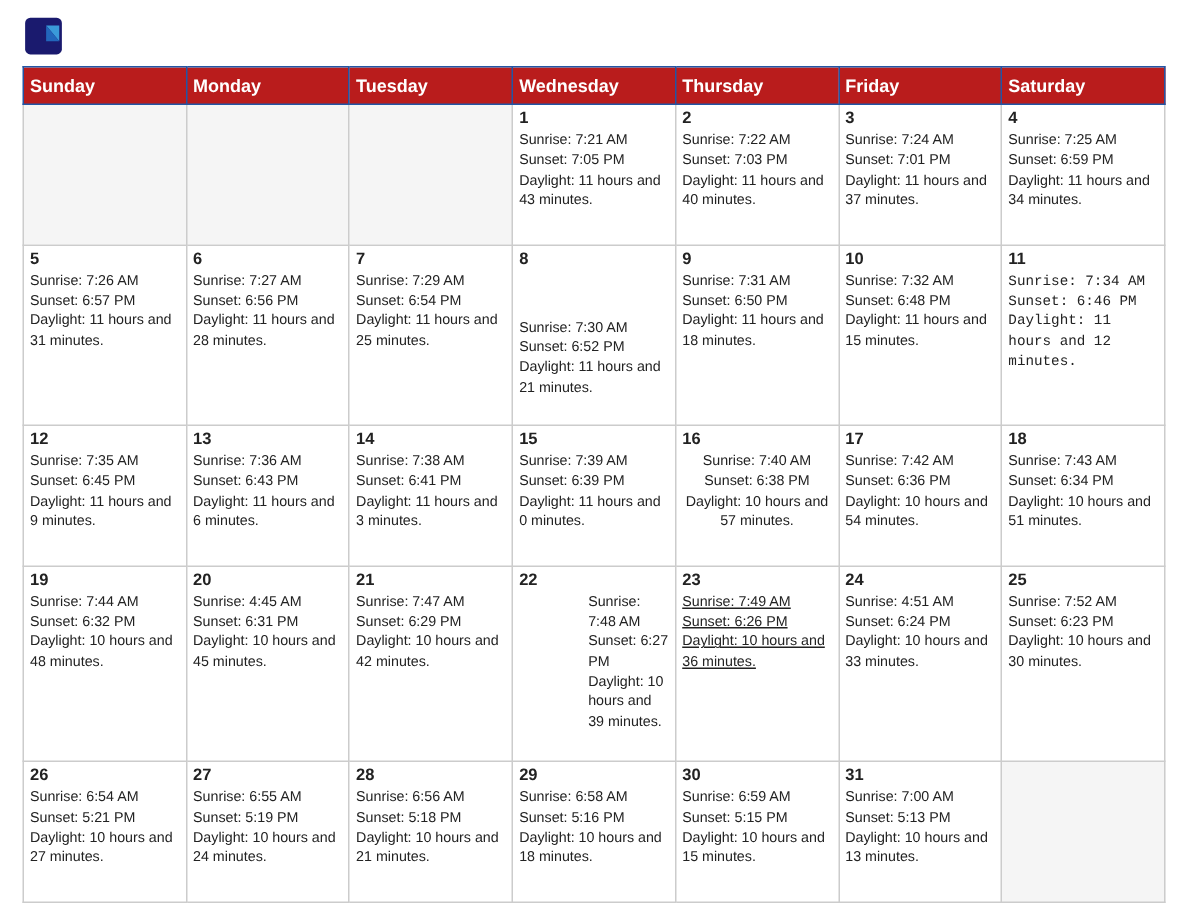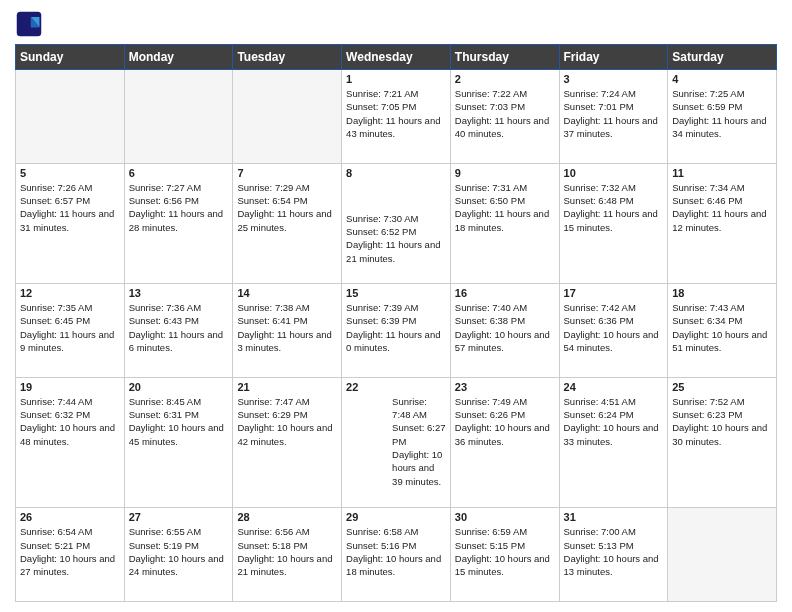--- a/index.html
+++ b/index.html
@@ -51,21 +51,21 @@
       font-size: 13px;
       color: #333;
     }
     .calendar-table {
       width: 100%;
       border-collapse: collapse;
       flex: 1;
       table-layout: fixed;
     }
     .calendar-table th {
-      background-color: #404040;
+      background-color: #b91c1c;
       color: #fff;
       font-size: 12px;
       font-weight: bold;
       padding: 5px 4px;
       text-align: left;
       border: 1px solid #2255a4;
     }
     .calendar-table td {
       border: 1px solid #ccc;
       vertical-align: top;
@@ -184,21 +184,21 @@
 Daylight: 11 hours and 18 minutes.</div>
           </td>
           <td>
             <span class="day-number">10</span>
             <div class="day-info" style="white-space: pre-line;">Sunrise: 7:32 AM
 Sunset: 6:48 PM
 Daylight: 11 hours and 15 minutes.</div>
           </td>
           <td>
             <span class="day-number">11</span>
-            <div class="day-info" style="white-space: pre-line;">Sunrise: 7:34 AM
+            <div class="day-info" style="white-space: pre-line; font-family: Liberation Mono, monospace;">Sunrise: 7:34 AM
 Sunset: 6:46 PM
 Daylight: 11 hours and 12 minutes.</div>
           </td>
         </tr>
         <tr>
           <td>
             <span class="day-number">12</span>
             <div class="day-info" style="white-space: pre-line;">Sunrise: 7:35 AM
 Sunset: 6:45 PM
 Daylight: 11 hours and 9 minutes.</div>
@@ -216,21 +216,21 @@
 Daylight: 11 hours and 3 minutes.</div>
           </td>
           <td>
             <span class="day-number">15</span>
             <div class="day-info" style="white-space: pre-line;">Sunrise: 7:39 AM
 Sunset: 6:39 PM
 Daylight: 11 hours and 0 minutes.</div>
           </td>
           <td>
             <span class="day-number">16</span>
-            <div class="day-info" style="white-space: pre-line;">Sunrise: 7:40 AM
+            <div class="day-info" style="white-space: pre-line; text-align: center;">Sunrise: 7:40 AM
 Sunset: 6:38 PM
 Daylight: 10 hours and 57 minutes.</div>
           </td>
           <td>
             <span class="day-number">17</span>
             <div class="day-info" style="white-space: pre-line;">Sunrise: 7:42 AM
 Sunset: 6:36 PM
 Daylight: 10 hours and 54 minutes.</div>
           </td>
           <td>
@@ -242,39 +242,39 @@
         </tr>
         <tr>
           <td>
             <span class="day-number">19</span>
             <div class="day-info" style="white-space: pre-line;">Sunrise: 7:44 AM
 Sunset: 6:32 PM
 Daylight: 10 hours and 48 minutes.</div>
           </td>
           <td>
             <span class="day-number">20</span>
-            <div class="day-info" style="white-space: pre-line;">Sunrise: 8:45 AM
+            <div class="day-info" style="white-space: pre-line;">Sunrise: 4:45 AM
 Sunset: 6:31 PM
 Daylight: 10 hours and 45 minutes.</div>
           </td>
           <td>
             <span class="day-number">21</span>
             <div class="day-info" style="white-space: pre-line;">Sunrise: 7:47 AM
 Sunset: 6:29 PM
 Daylight: 10 hours and 42 minutes.</div>
           </td>
           <td>
             <span class="day-number">22</span>
             <div class="day-info" style="white-space: pre-line; margin-left: 46px;">Sunrise: 7:48 AM
 Sunset: 6:27 PM
 Daylight: 10 hours and 39 minutes.</div>
           </td>
           <td>
             <span class="day-number">23</span>
-            <div class="day-info" style="white-space: pre-line;">Sunrise: 7:49 AM
+            <div class="day-info" style="white-space: pre-line; text-decoration: underline;">Sunrise: 7:49 AM
 Sunset: 6:26 PM
 Daylight: 10 hours and 36 minutes.</div>
           </td>
           <td>
             <span class="day-number">24</span>
             <div class="day-info" style="white-space: pre-line;">Sunrise: 4:51 AM
 Sunset: 6:24 PM
 Daylight: 10 hours and 33 minutes.</div>
           </td>
           <td>

